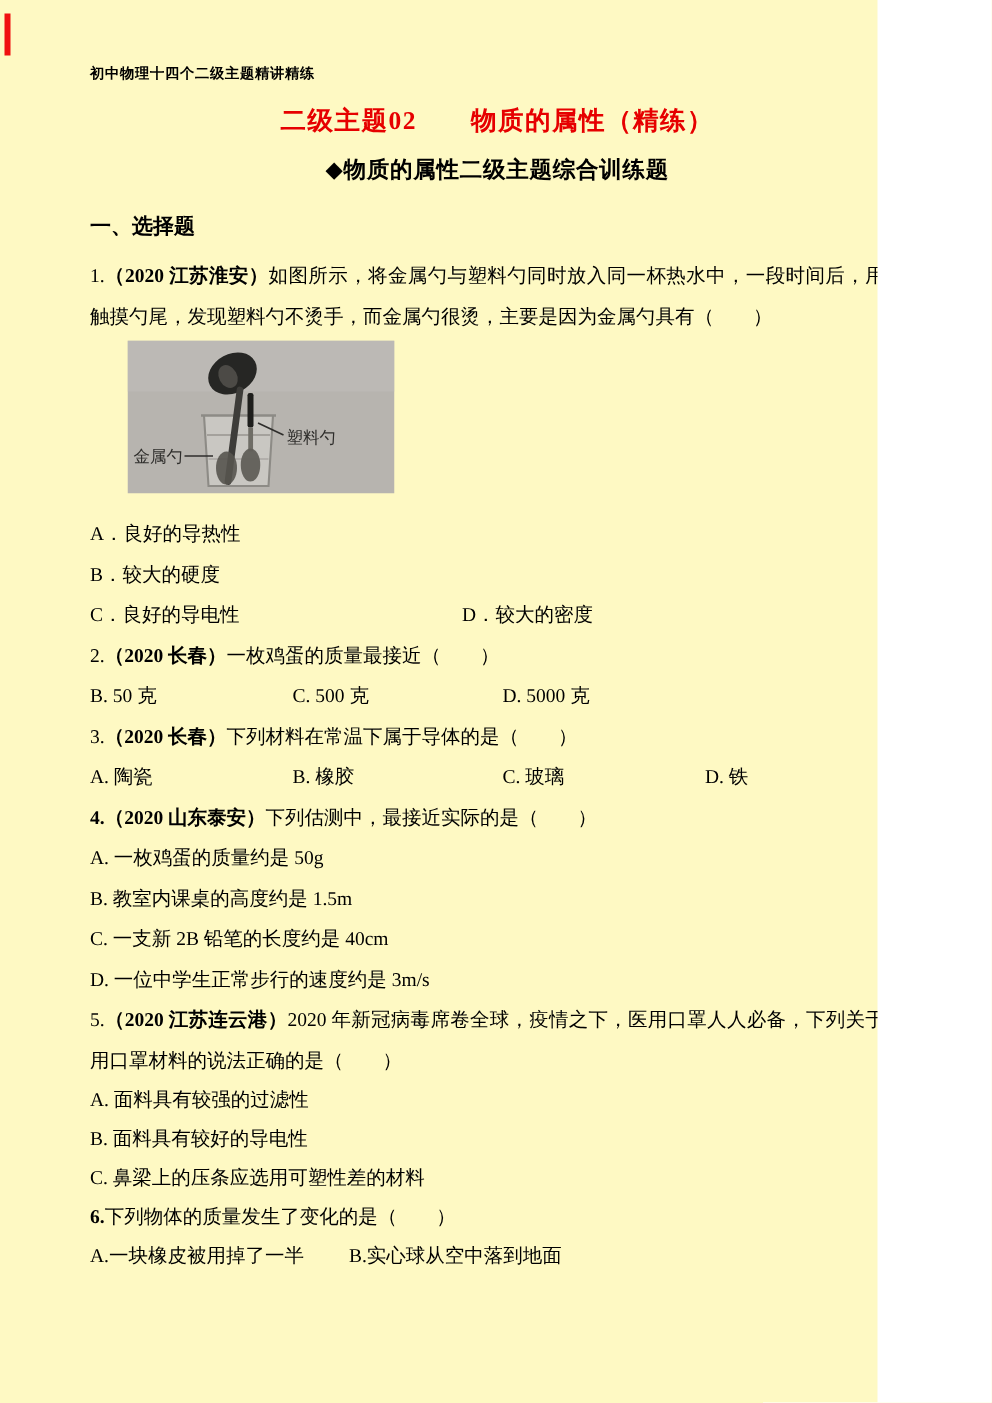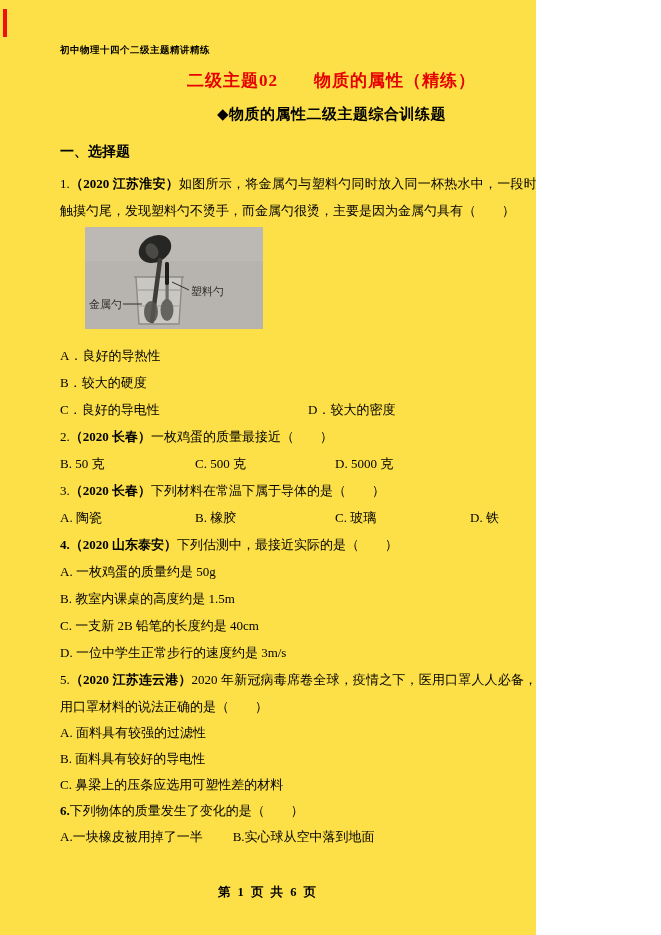--- a/index.html
+++ b/index.html
@@ -1,19 +1,19 @@
 <!DOCTYPE html>
 <html><head>
 <meta charset="utf-8">
 <style>
   html,body{margin:0;padding:0;background:#ffffff;}
   .page{
     position:relative;
-    width:536px;height:935px;
-    background:#fde047;
+    width:585px;height:935px;
+    background:#fef9c3;
     font-family:"Liberation Serif","DejaVu Sans",serif;
     color:#000;
     overflow:hidden;
   }
   .revision-mark{
     position:absolute;left:3px;top:9px;width:4px;height:28px;
     background:#f01010;
   }
   .content{
     position:absolute;left:60px;top:0;width:543px;
@@ -162,15 +162,14 @@
     <p class="opt tight">C. 鼻梁上的压条应选用可塑性差的材料</p>
 
     <p class="q tight"><b>6.</b><span>下列物体的质量发生了变化的是（　　）</span></p>
     <div class="optrow pair tight">
       <span class="o">A.一块橡皮被用掉了一半</span>
       <span class="o">B.实心球从空中落到地面</span>
     </div>
 
   </div>
 
-  <div class="footer">第 1 页 共 6 页</div>
 
 </div>
 
 </body></html>

